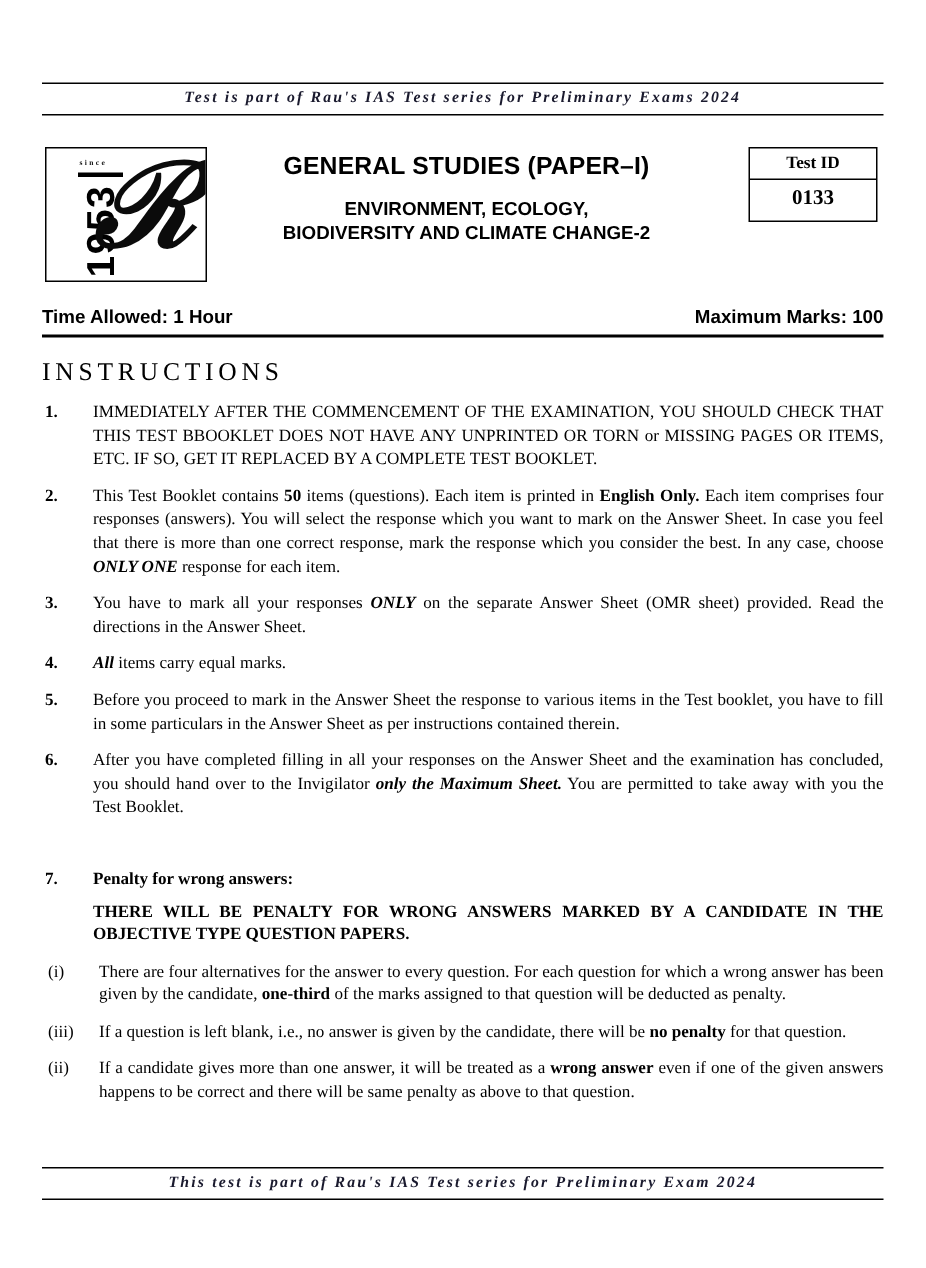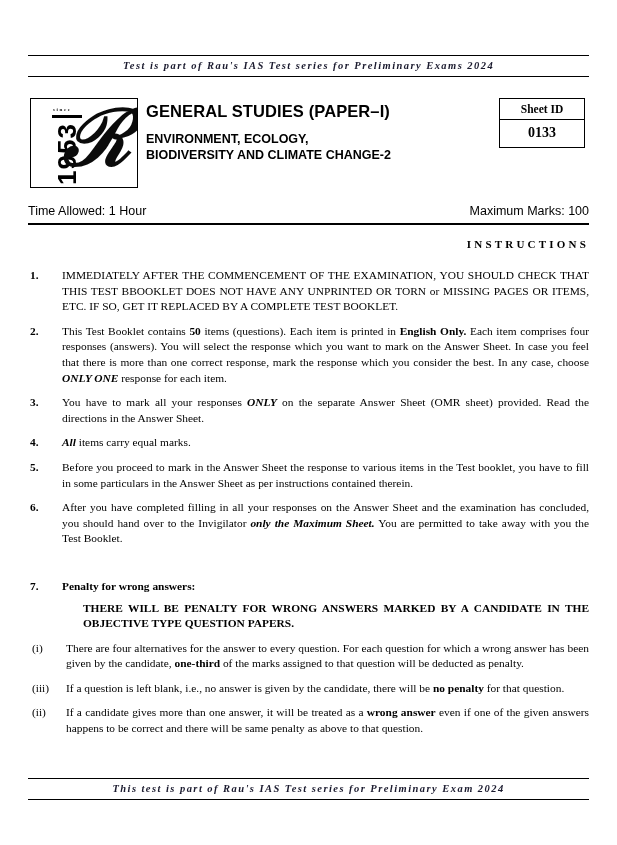--- a/index.html
+++ b/index.html
@@ -123,20 +123,21 @@
     font-size: 78px;
     line-height: 90px;
     color: #0b0b0b;
   }
 
   .title-block {
     position: absolute;
     left: 118px;
     top: 6px;
     width: 330px;
+    text-align: center;
     font-family: "Liberation Sans", sans-serif;
   }
   .title-main {
     font-size: 16.5px;
     font-weight: bold;
     letter-spacing: 0.1px;
     white-space: nowrap;
   }
   .title-sub {
     margin-top: 10px;
@@ -172,42 +173,42 @@
   
   .meta-row {
     position: absolute;
     left: 28px;
     top: 204px;
     width: 561px;
     display: flex;
     justify-content: space-between;
     align-items: baseline;
     font-family: "Liberation Sans", sans-serif;
-    font-weight: normal;
+    font-weight: bold;
     font-size: 12.5px;
   }
   .meta-rule {
     position: absolute;
     left: 28px;
     top: 223px;
     width: 561px;
     height: 2.2px;
     background: #000;
   }
 
   
   .instructions-heading {
     position: absolute;
     left: 28px;
     top: 238px;
     width: 561px;
-    text-align: right;
-    font-family: "Liberation Serif", serif;
-    font-weight: bold;
-    font-size: 11px;
+    text-align: left;
+    font-family: "Liberation Serif", serif;
+    font-weight: normal;
+    font-size: 17px;
     letter-spacing: 3.2px;
   }
 
   
   .instructions {
     position: absolute;
     left: 28px;
     top: 268px;
     width: 561px;
     font-family: "Liberation Serif", serif;
@@ -247,21 +248,20 @@
     font-weight: bold;
     display: block;
     margin-top: 32px;
   }
   .penalty-body {
     font-weight: bold;
     display: block;
     margin-top: 6px;
     text-align: justify;
     text-justify: inter-word;
-    margin-left: 21px;
   }
   b { font-weight: bold; }
   .bi { font-weight: bold; font-style: italic; }
 </style>
 </head>
 <body>
 
 <div class="page">
 
   <div class="banner header-banner">
@@ -281,21 +281,21 @@
 
     <div class="title-block">
       <div class="title-main">GENERAL STUDIES (PAPER–I)</div>
       <div class="title-sub">
         <div>ENVIRONMENT, ECOLOGY,</div>
         <div>BIODIVERSITY AND CLIMATE CHANGE-2</div>
       </div>
     </div>
 
     <div class="testid-box">
-      <div class="testid-label">Sheet ID</div>
+      <div class="testid-label">Test ID</div>
       <div class="testid-value">0133</div>
     </div>
 
   </div>
 
   <div class="meta-row">
     <div>Time Allowed: 1 Hour</div>
     <div>Maximum Marks: 100</div>
   </div>
   <div class="meta-rule"></div>

